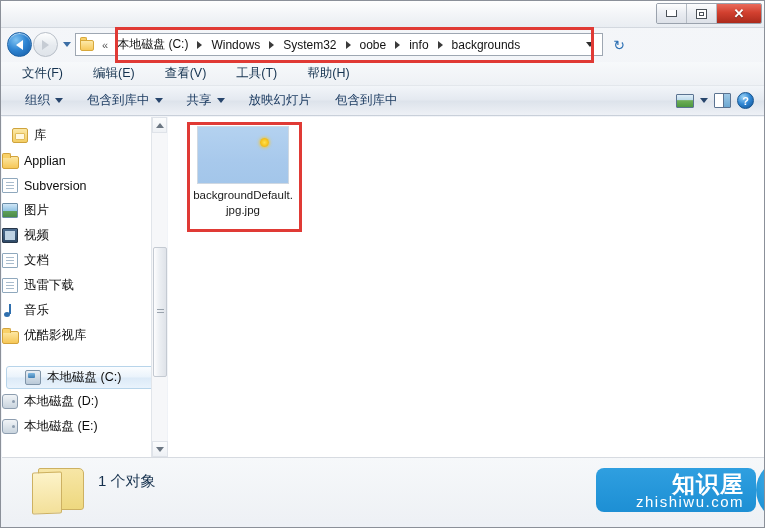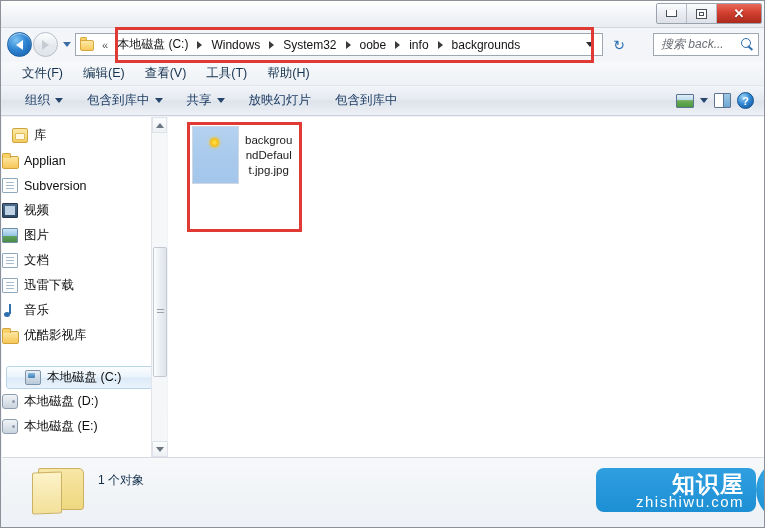--- a/index.html
+++ b/index.html
@@ -115,21 +115,21 @@
   }
   .mag::after {
     content:""; position:absolute; left:7px; top:7px; width:6px; height:1.8px;
     background: #2f6fae; transform: rotate(42deg); transform-origin: left center;
   }
 
   
   .menubar {
     position:absolute; left:0; top:61px; width:765px; height:24px;
     background: linear-gradient(180deg, #f7f9fb 0%, #eef1f5 100%);
-    display:flex; align-items:center; padding-left: 12px; gap: 2px;
+    display:flex; align-items:center; padding-left: 12px; gap: 12px;
     border-bottom: 1px solid #e3e7ec;
   }
   .menuitem { font-size: 12.5px; color: #14324f; padding: 3px 9px; white-space: nowrap; }
 
   
   .cmdbar {
     position:absolute; left:0; top:85px; width:765px; height:30px;
     background: linear-gradient(180deg, #f2f5f9 0%, #e4e9f0 48%, #dde3eb 52%, #eef1f6 100%);
     border-bottom: 1px solid #c9d0da;
     display:flex; align-items:center; padding-left: 12px;
@@ -213,21 +213,21 @@
     display:flex; align-items:center; justify-content:center;
   }
   .sc-grip { width:7px; height:6px; background: repeating-linear-gradient(180deg,#9aa3ad 0 1px, transparent 1px 3px); }
 
   .content {
     position:absolute; left: 167px; top: 116px; width: 597px; height: 340px;
     background: #ffffff;
   }
   .fileitem {
     position:absolute; left: 24px; top: 9px; width: 102px;
-    display:flex; flex-direction:row; align-items:center; gap: 4px;
+    display:flex; flex-direction:column; align-items:center; gap: 4px;
   }
   .thumb {
     width: 92px; height: 58px;
     background: linear-gradient(180deg, #b4d2f0 0%, #a8c9ec 60%, #a3c6ea 100%);
     border: 1px solid #cfd8e2;
     position: relative;
   }
   .sun {
     position:absolute; right: 19px; top: 11px; width: 9px; height: 9px;
     background: radial-gradient(circle, #ffe14d 0%, #f6c21c 55%, #e0a810 100%);
@@ -254,21 +254,21 @@
     border: 1px solid #cdb162; border-radius: 2px 5px 3px 3px;
   }
   .bigfolder .front {
     position:absolute; left: 0px; top: 8px; width: 30px; height: 42px;
     background: linear-gradient(180deg, #fdf3c9 0%, #f3e09a 100%);
     border: 1px solid #cdb162; border-radius: 2px;
     transform: skewY(-2deg);
   }
   .objcount {
     position:absolute; left: 96px; top: 14px;
-    font-size: 12px; color: #15304d;
+    font-size: 15px; color: #15304d;
   }
 
   
   .watermark {
     position:absolute; right: 8px; bottom: 6px;
     height: 62px; display:flex; align-items:center;
   }
   .wm-pill {
     position:absolute; right: 0; top: 9px;
     height: 44px; width: 160px;
@@ -347,24 +347,20 @@
       </div>
       <span class="addrdrop">
         <span class="caret-dark"></span>
       </span>
     </div>
 
     <div class="refreshbtn">
       <span>↻</span>
     </div>
 
-    <div class="searchbox">
-      <span class="searchtxt">搜索 back...</span>
-      <span class="mag"></span>
-    </div>
   </div>
 
   <div class="menubar">
     <span class="menuitem">文件(F)</span>
     <span class="menuitem">编辑(E)</span>
     <span class="menuitem">查看(V)</span>
     <span class="menuitem">工具(T)</span>
     <span class="menuitem">帮助(H)</span>
   </div>
 
@@ -403,26 +399,26 @@
       </div>
       <div class="navitem">
         <span class="ni ic-folder"></span>
         <span>Applian</span>
       </div>
       <div class="navitem">
         <span class="ni ic-doc"></span>
         <span>Subversion</span>
       </div>
       <div class="navitem">
+        <span class="ni ic-pic"></span>
+        <span>图片</span>
+      </div>
+      <div class="navitem">
         <span class="ni ic-video"></span>
         <span>视频</span>
-      </div>
-      <div class="navitem">
-        <span class="ni ic-pic"></span>
-        <span>图片</span>
       </div>
       <div class="navitem">
         <span class="ni ic-doc"></span>
         <span>文档</span>
       </div>
       <div class="navitem">
         <span class="ni ic-doc"></span>
         <span>迅雷下载</span>
       </div>
       <div class="navitem">

